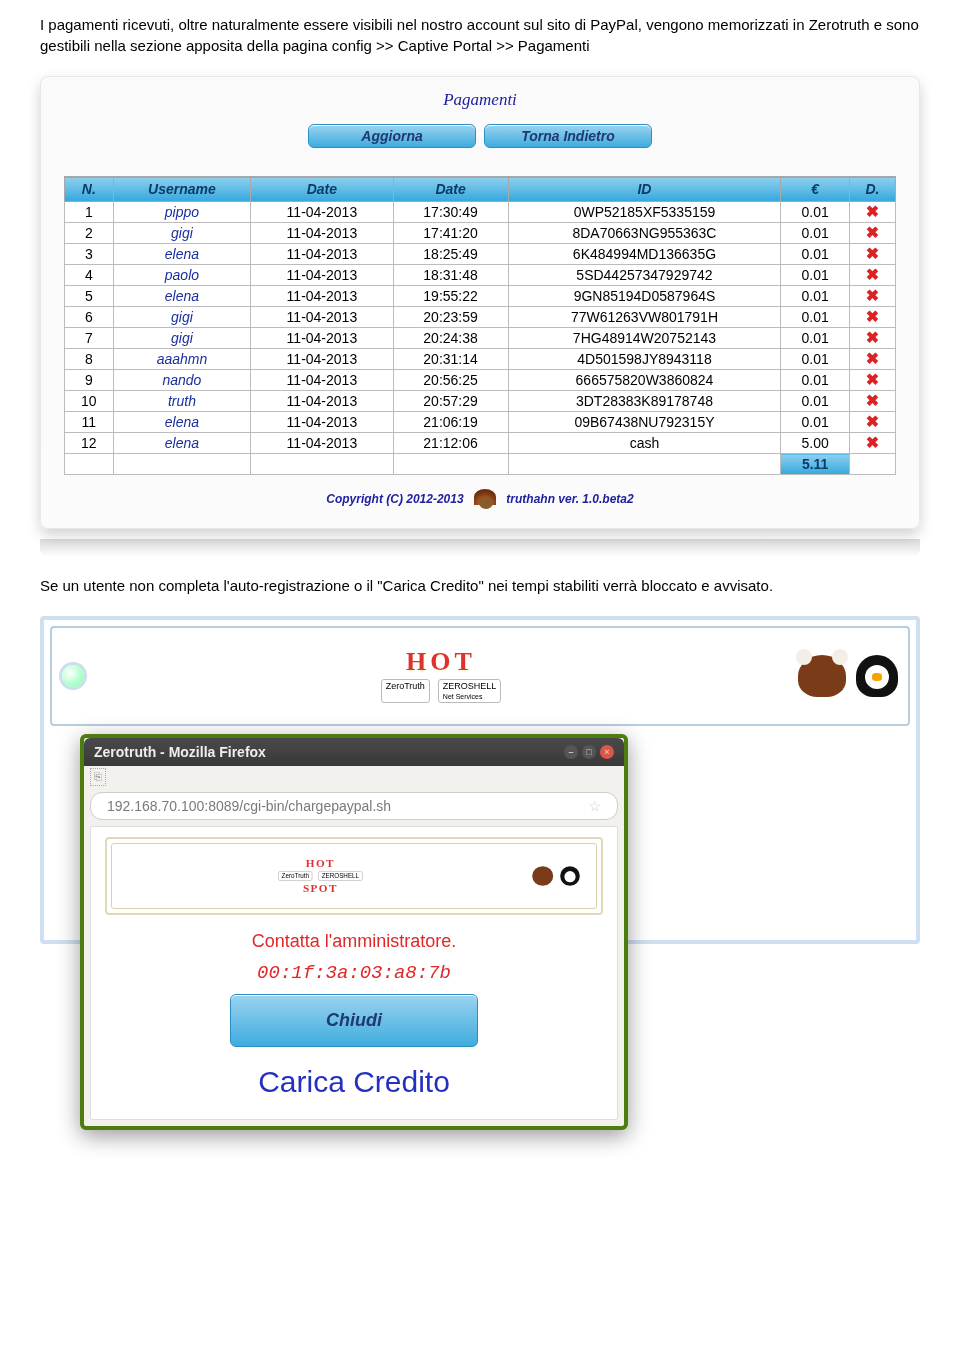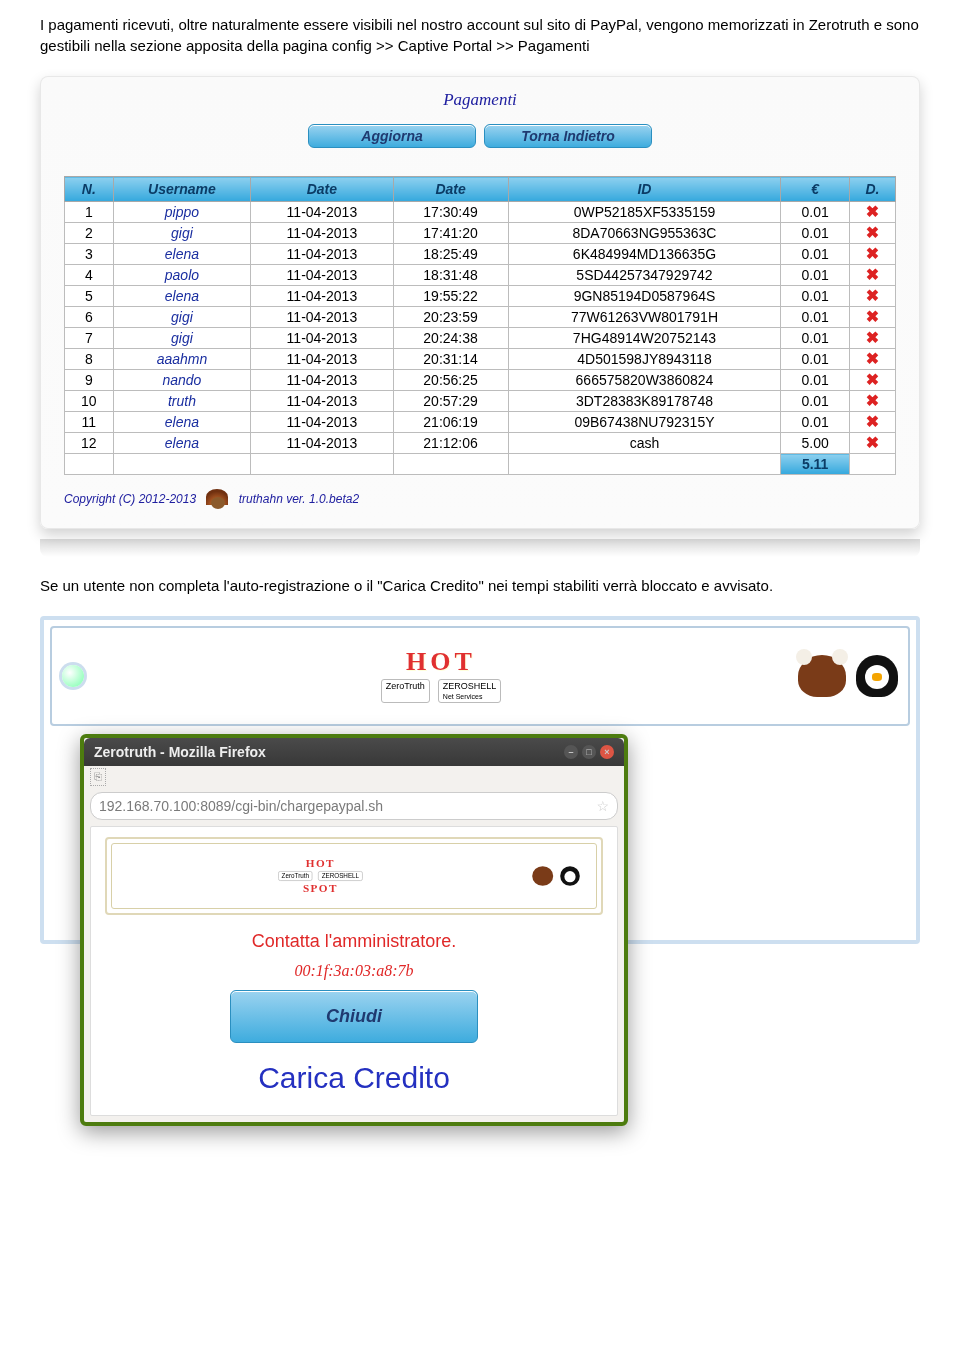--- a/index.html
+++ b/index.html
@@ -9,21 +9,21 @@
 .btn-row{text-align:center;margin:0 0 28px 0}
 .gbtn{display:inline-block;min-width:130px;padding:3px 18px;margin:0 2px;background:linear-gradient(#9bd3f0,#3eacde);border:1px solid #2a8fc0;border-radius:6px;color:#1f3a70;font-weight:bold;font-style:italic;font-size:14px;box-shadow:0 1px 0 #fff inset}
 .gbtn2{display:inline-block;min-width:190px;padding:15px 28px;background:linear-gradient(#9bd3f0,#3eacde);border:1px solid #2a8fc0;border-radius:6px;color:#1f3a70;font-weight:bold;font-size:18px;font-style:italic;box-shadow:0 1px 0 #fff inset}
 table.tbl{width:100%;border-collapse:collapse;background:#fff}
 table.tbl th{background:linear-gradient(#8dd0ef,#34a8dd);color:#0b3c66;font-weight:bold;font-style:italic;font-size:14px;padding:4px 6px;border:1px solid #a8a8a8}
 table.tbl td{border:1px solid #bcbcbc;padding:2px 6px;font-size:14px;text-align:center;background:#fff}
 .uname{color:#1a2ea0;font-style:italic}
 .delx{color:#d22;font-weight:bold;font-size:16px;line-height:1}
 .totrow td{background:#fff}
 .totcell{background:linear-gradient(#8dd0ef,#34a8dd)!important;color:#0b3c66;font-weight:bold}
-.copyright{text-align:left;color:#2020a0;font-style:italic;font-weight:normal;font-size:12px;padding:14px 0}
+.copyright{text-align:center;color:#2020a0;font-style:italic;font-weight:bold;font-size:12px;padding:14px 0}
 .shadowbar{height:18px;background:linear-gradient(rgba(0,0,0,.15),rgba(0,0,0,0));margin:0 40px 18px 40px;border-radius:0 0 8px 8px}
 
 .stack{position:relative;margin:0 40px 20px 40px;height:600px}
 .bgpanel{position:absolute;left:0;right:0;top:0;height:320px;border:4px solid #cddff0;border-radius:4px;background:#fff}
 .bgheader{height:96px;margin:6px;border:2px solid #b8cde0;border-radius:4px;background:linear-gradient(#fff,#fff);display:flex;justify-content:space-between;align-items:center;padding:0 10px}
 .hdot{width:22px;height:22px;border-radius:50%}
 .hotlogo{display:flex;flex-direction:column;align-items:center;justify-content:center;gap:0}
 .htxt{font-family:'Comic Sans MS',cursive;font-size:26px;font-weight:bold;color:#e03030;letter-spacing:4px;text-shadow:1px 1px 0 #ffd}
 .htxt2{font-family:'Comic Sans MS',cursive;font-size:16px;font-weight:bold;color:#e03030;letter-spacing:2px}
 .minilogos{display:flex;gap:8px;justify-content:center;margin:2px 0}
@@ -35,28 +35,28 @@
 .avcow:after{right:-2px}
 .avpen{width:42px;height:42px;background:#111;border-radius:50% 50% 40% 40%;position:relative}
 .avpen:before{content:"";position:absolute;left:9px;top:10px;width:24px;height:24px;background:#fff;border-radius:50%}
 .avpen:after{content:"";position:absolute;left:16px;top:18px;width:10px;height:8px;background:#f4a400;border-radius:40%}
 
 .ffwin{position:absolute;left:40px;top:118px;width:540px;border-radius:6px;background:#f3f1ee;box-shadow:0 6px 22px rgba(0,0,0,.4);border:4px solid #4d7c0f}
 .fftitle{background:linear-gradient(#4a4a4a,#383838);color:#eee;font-weight:bold;padding:6px 10px;border-radius:6px 6px 0 0;display:flex;justify-content:space-between;align-items:center;font-size:14px}
 .wctl{display:flex;gap:4px}
 .wc{width:14px;height:14px;border-radius:50%;background:#555;display:flex;align-items:center;justify-content:center;color:#ccc;font-size:9px}
 .wc.close{background:#d54}
-.ffaddr{background:#fff;margin:6px;border:1px solid #ccc;border-radius:12px;padding:5px 8px;display:flex;align-items:center;gap:8px;color:#7a7a7a;font-size:14px}
+.ffaddr{background:#fff;margin:6px;border:1px solid #ccc;border-radius:12px;padding:5px 16px;display:flex;align-items:center;gap:8px;color:#7a7a7a;font-size:14px}
 .ffaddr .star{margin-left:auto;color:#ccc}
 .pagetab{display:inline-block;border:1px dotted #aaa;padding:2px 3px;font-size:10px;color:#888;margin:2px 0 0 6px}
 .ffbody{background:#fff;margin:0 6px 6px 6px;border:1px solid #ddd;border-radius:2px;padding:6px 14px 14px 14px}
 .innerpanel{border:2px solid #e0d8b8;border-radius:4px;padding:4px;margin:4px 0 16px 0}
 .ipheader{height:64px;border:1px solid #d8d0a8;border-radius:3px;display:flex;justify-content:space-between;align-items:center;padding:0 6px}
 .msg{text-align:center;font-size:18px;font-family:Arial,sans-serif;color:#e02828;margin:4px 0 10px 0}
-.mac{font-family:Liberation Serif, serif;font-style:italic;font-size:16px}
+.mac{font-family:Liberation Mono, monospace;font-style:italic;font-size:19px}
 .btn-center{text-align:center;margin:8px 0 8px 0}
 .credlink{text-align:center;color:#2430c0;font-size:30px;font-family:Liberation Sans, sans-serif;margin:18px 0 6px 0}
 .avmini{width:30px;height:28px;border-radius:50%;background:#7a3b18}
 .avpenmini{width:28px;height:28px;border-radius:50%;background:#111;position:relative}
 .avpenmini:before{content:"";position:absolute;left:6px;top:7px;width:16px;height:16px;background:#fff;border-radius:50%}
 .turkey{display:inline-block;width:24px;height:22px;position:relative;vertical-align:middle;margin:0 6px}
 .turkey .body{position:absolute;left:6px;top:8px;width:14px;height:12px;background:#8b5a2b;border-radius:50%}
 .turkey .fan{position:absolute;left:1px;top:0;width:22px;height:16px;background:radial-gradient(circle at 50% 100%, #c08030 0%, #a05020 40%, #703010 70%);border-radius:50% 50% 0 0}
 </style>
 </head>

